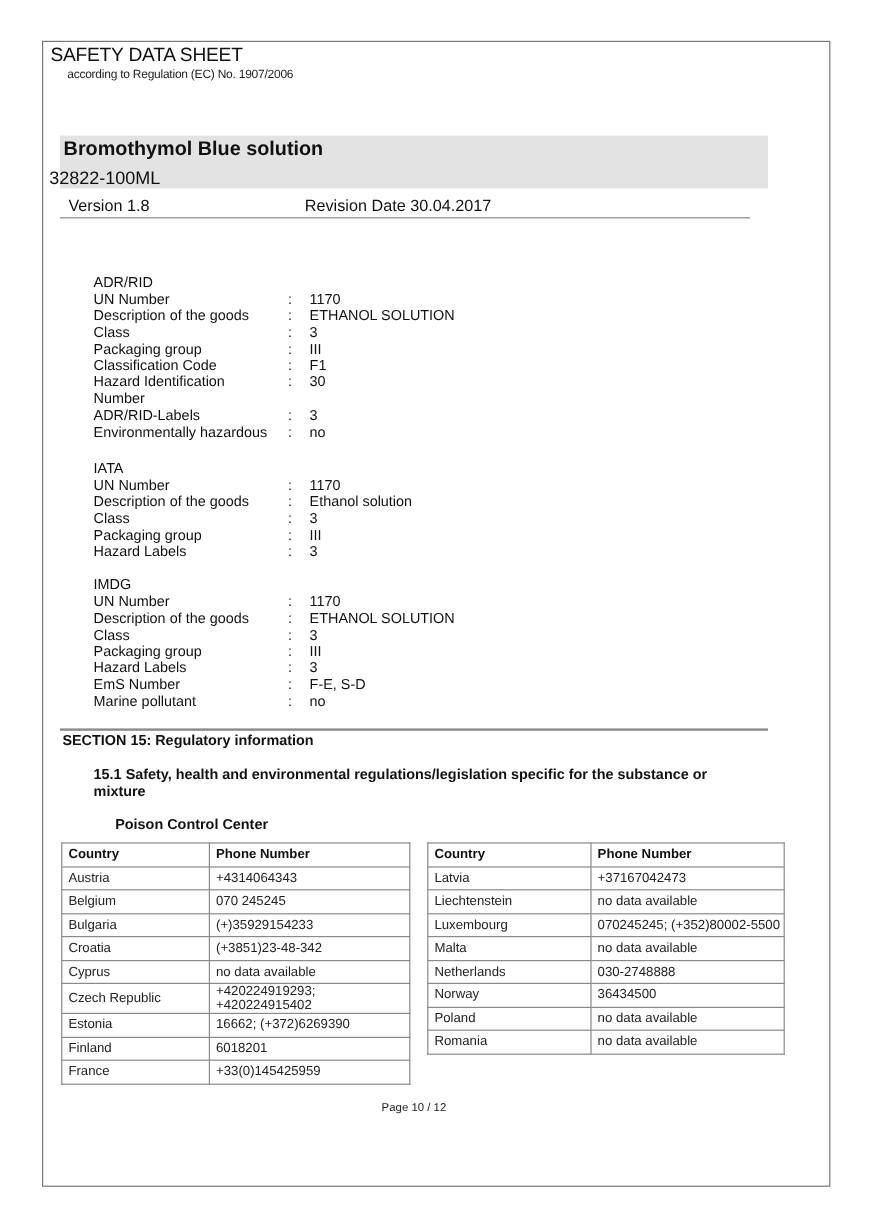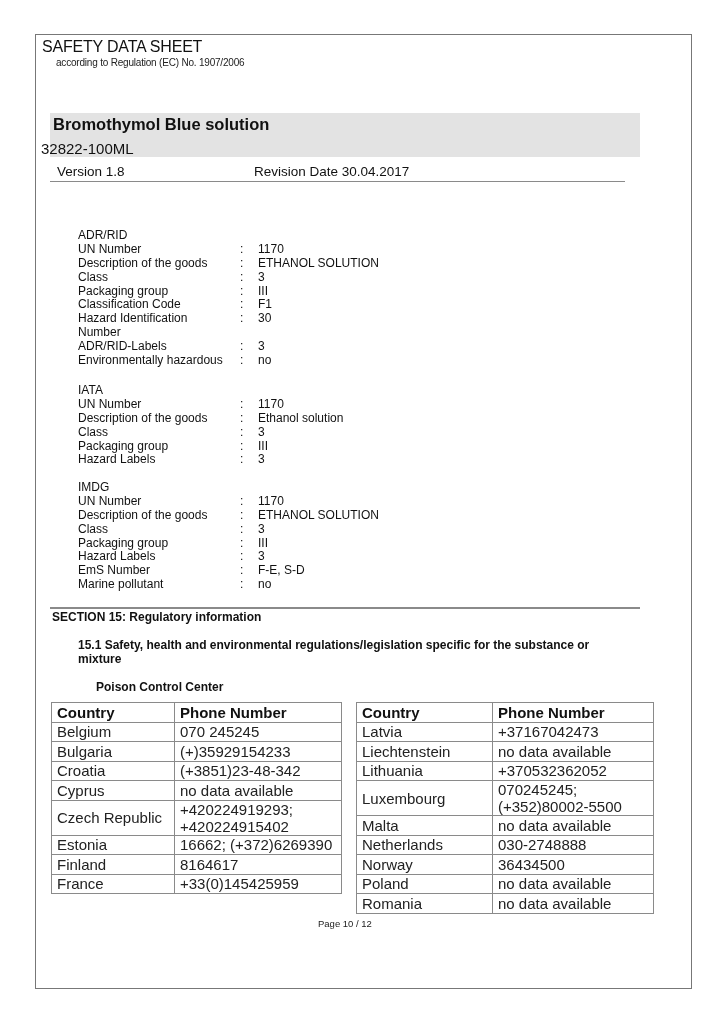--- a/index.html
+++ b/index.html
@@ -24,21 +24,21 @@
     .kv-colon { position: absolute; left: 162px; }
     .kv-value { position: absolute; left: 180px; white-space: nowrap; }
     .kv-row.tall { height: 27.8px; }
     .kv-label.wrap { white-space: normal; width: 150px; }
 
     .section-line { position: absolute; left: 50px; top: 607px; width: 590px; height: 2px; background: #8a8a8a; }
     .section-title { left: 52px; top: 610px; font-size: 12px; font-weight: bold; }
     .sub-title { left: 78px; top: 638px; font-size: 12px; font-weight: bold; line-height: 14px; white-space: normal; width: 545px; }
     .poison-title { left: 96px; top: 680px; font-size: 12px; font-weight: bold; }
 
-    table.pcc { position: absolute; border-collapse: collapse; font-size: 15px; color: #222; }
+    table.pcc { position: absolute; border-collapse: collapse; font-size: 11px; color: #222; }
     table.pcc td, table.pcc th { border: 1px solid #8a8a8a; height: 18.5px; padding: 0 0 0 5px; text-align: left; vertical-align: middle; }
     table.pcc th { font-weight: bold; color: #111; }
     .tbl-left { left: 51px; top: 702px; width: 291px; }
     .tbl-left .c1 { width: 117px; }
     .tbl-right { left: 356px; top: 702px; width: 298px; }
     .tbl-right .c1 { width: 130px; }
     .page-num { left: 318px; top: 918px; font-size: 9.5px; color: #222; }
   </style>
 </head>
 <body>
@@ -172,20 +172,24 @@
 <div class="abs sub-title">15.1  Safety, health and environmental regulations/legislation specific for the substance or mixture</div>
 <div class="abs poison-title">Poison Control Center</div>
 
 <table class="pcc tbl-left">
   <tbody>
       <tr>
     <th class="c1">Country</th>
     <th>Phone Number</th>
   </tr>
   <tr>
+        <td>Austria</td>
+        <td>+4314064343</td>
+      </tr>
+  <tr>
         <td>Belgium</td>
         <td>070 245245</td>
       </tr>
   <tr>
         <td>Bulgaria</td>
         <td>(+)35929154233</td>
       </tr>
   <tr>
         <td>Croatia</td>
         <td>(+3851)23-48-342</td>
@@ -197,21 +201,21 @@
   <tr>
         <td>Czech Republic</td>
         <td>+420224919293; +420224915402</td>
       </tr>
   <tr>
         <td>Estonia</td>
         <td>16662; (+372)6269390</td>
       </tr>
   <tr>
         <td>Finland</td>
-        <td>8164617</td>
+        <td>6018201</td>
       </tr>
   <tr>
         <td>France</td>
         <td>+33(0)145425959</td>
       </tr>
 </tbody>
   </table>
 
 <table class="pcc tbl-right">
   <tbody>
@@ -221,24 +225,20 @@
   </tr>
   <tr>
         <td>Latvia</td>
         <td>+37167042473</td>
       </tr>
   <tr>
         <td>Liechtenstein</td>
         <td> no data available</td>
       </tr>
   <tr>
-        <td>Lithuania</td>
-        <td>+370532362052</td>
-      </tr>
-  <tr>
         <td>Luxembourg</td>
         <td>070245245; (+352)80002-5500</td>
       </tr>
   <tr>
         <td>Malta</td>
         <td> no data available</td>
       </tr>
   <tr>
         <td>Netherlands</td>
         <td>030-2748888</td>

